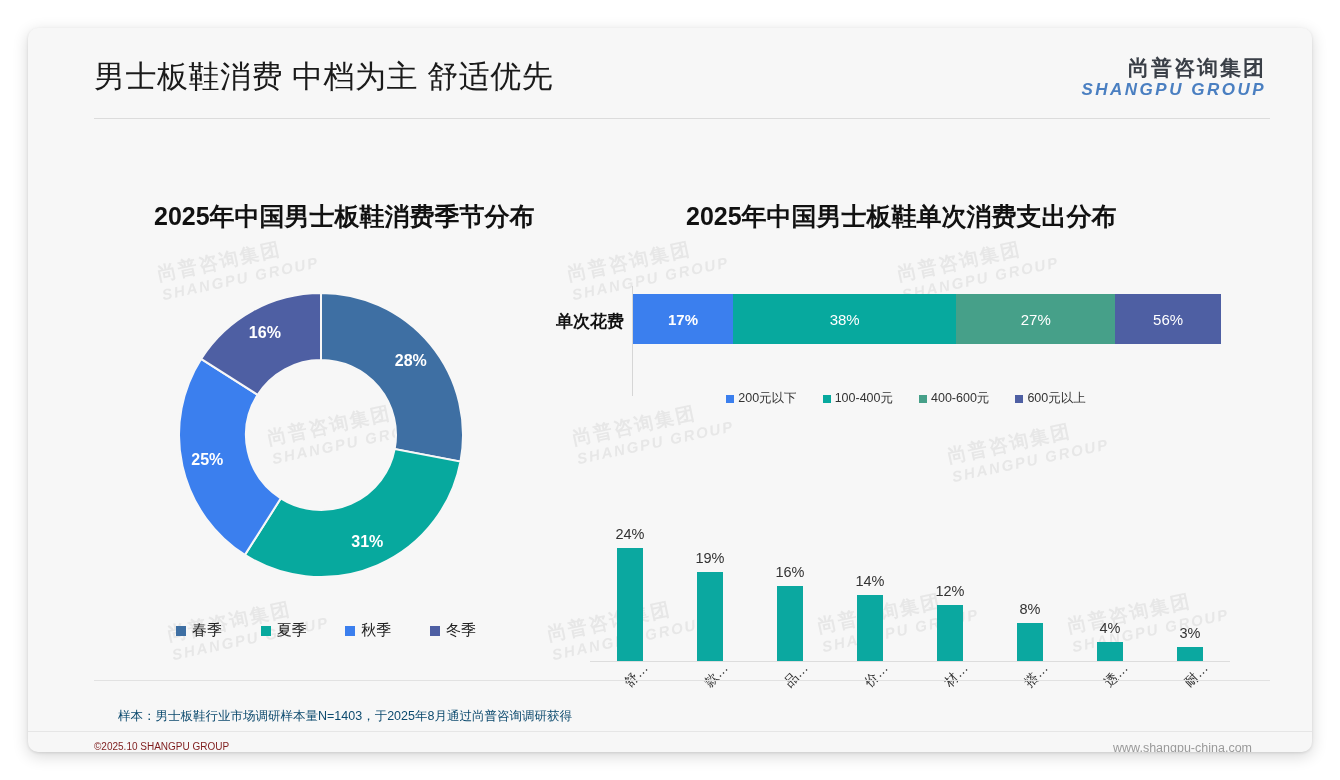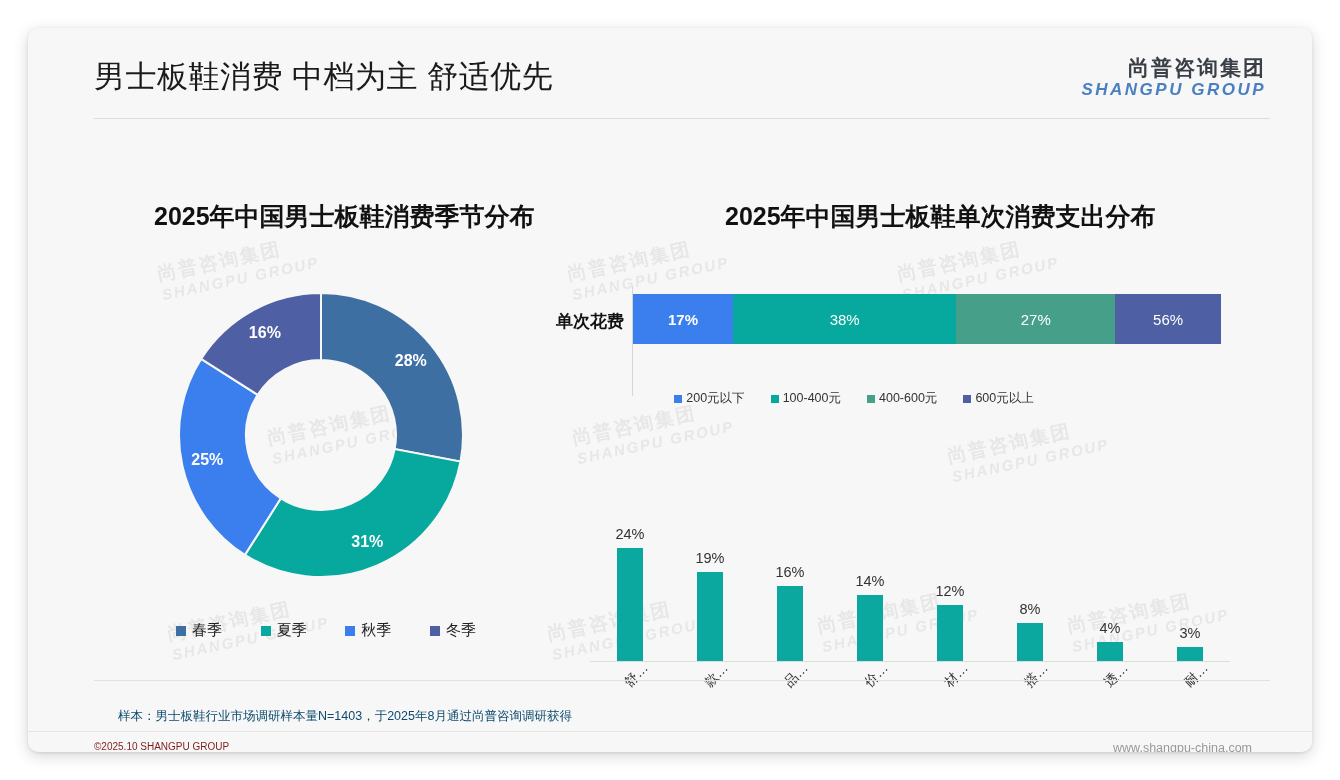--- a/index.html
+++ b/index.html
@@ -55,21 +55,21 @@
   }
   .wm .l1 { font-size: 19px; letter-spacing: 2px; }
   .wm .l2 { font-size: 15px; letter-spacing: 2px; font-style: italic; }
 
   
   .chart-title {
     position: absolute; font-weight: bold; color: #111;
     white-space: nowrap;
   }
   #t-season { left: 126px; top: 172px; font-size: 25px; }
-  #t-spend  { left: 658px; top: 172px; font-size: 25px; margin-left: 39px; }
+  #t-spend  { left: 658px; top: 172px; font-size: 25px; }
   #t-factor { left: 698px; top: 430px; font-size: 25px; }
 
   
   #donut-wrap { position: absolute; left: 148px; top: 262px; width: 290px; height: 290px; }
   #donut-svg  { position: absolute; left: 0; top: 0; }
   .donut-lbl {
     position: absolute; color: #fff; font-size: 16px; font-weight: bold;
     transform: translate(-50%,-50%);
   }
   #donut-legend {
@@ -93,21 +93,21 @@
   #stack-bar {
     position: absolute; left: 105px; top: 8px; width: 588px; height: 50px;
     display: flex;
   }
   .seg {
     display: flex; align-items: center; justify-content: center;
     color: #fff; font-size: 15px; font-weight: normal;
   }
   .seg.first { font-weight: bold; }
   #stack-legend {
-    position: absolute; left: 476px; top: 362px; width: 700px;
+    position: absolute; left: 528px; top: 362px; width: 700px;
     display: flex; justify-content: center; gap: 26px; align-items: center; text-align: center;
   }
   .slg-item { display: flex; align-items: center; gap: 4px; }
   .slg-sw { width: 8px; height: 8px; display: inline-block; }
   .slg-tx { font-size: 12.5px; color: #333; }
 
   
   #col-chart { position: absolute; left: 562px; top: 492px; width: 650px; height: 200px; }
   #col-base {
     position: absolute; left: 0; bottom: 58px; width: 640px; height: 1px;

